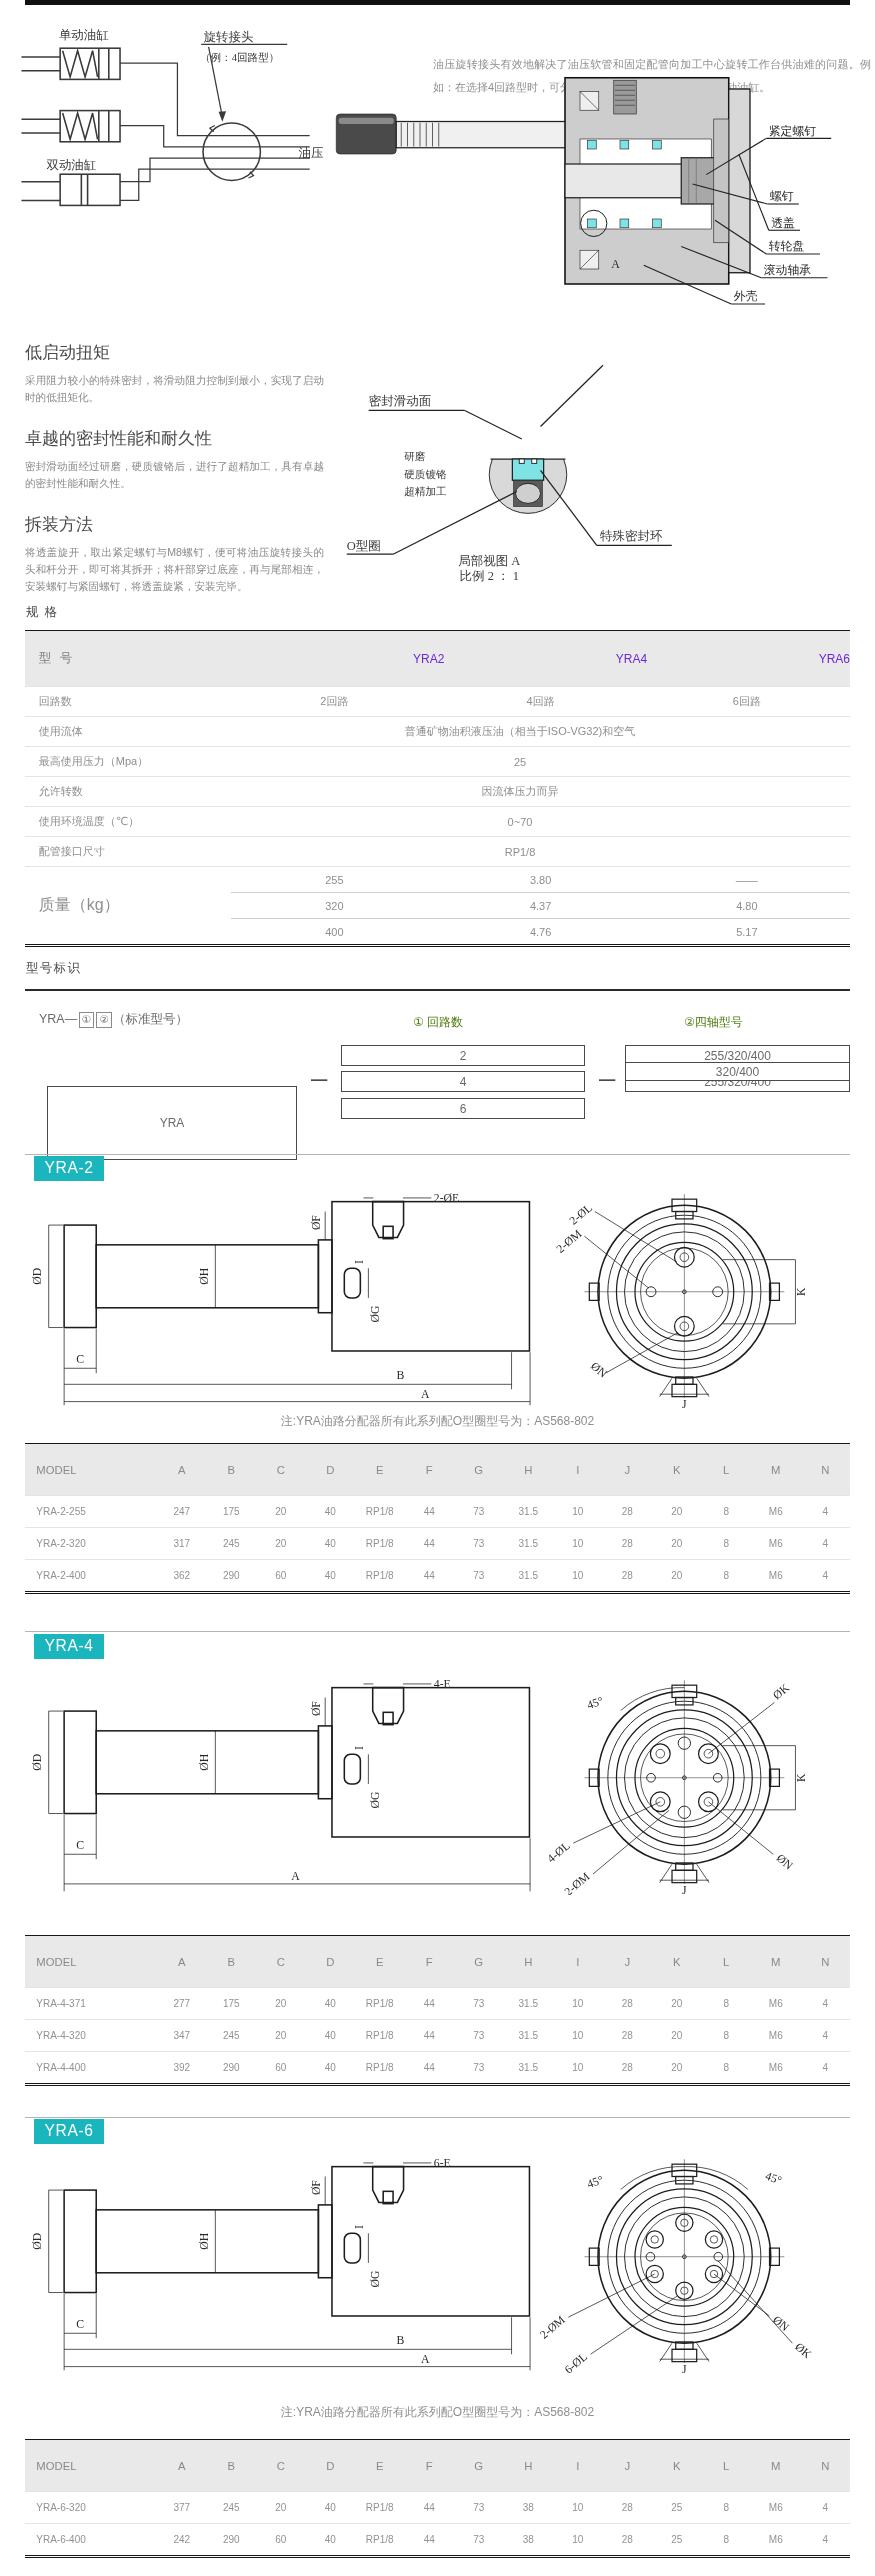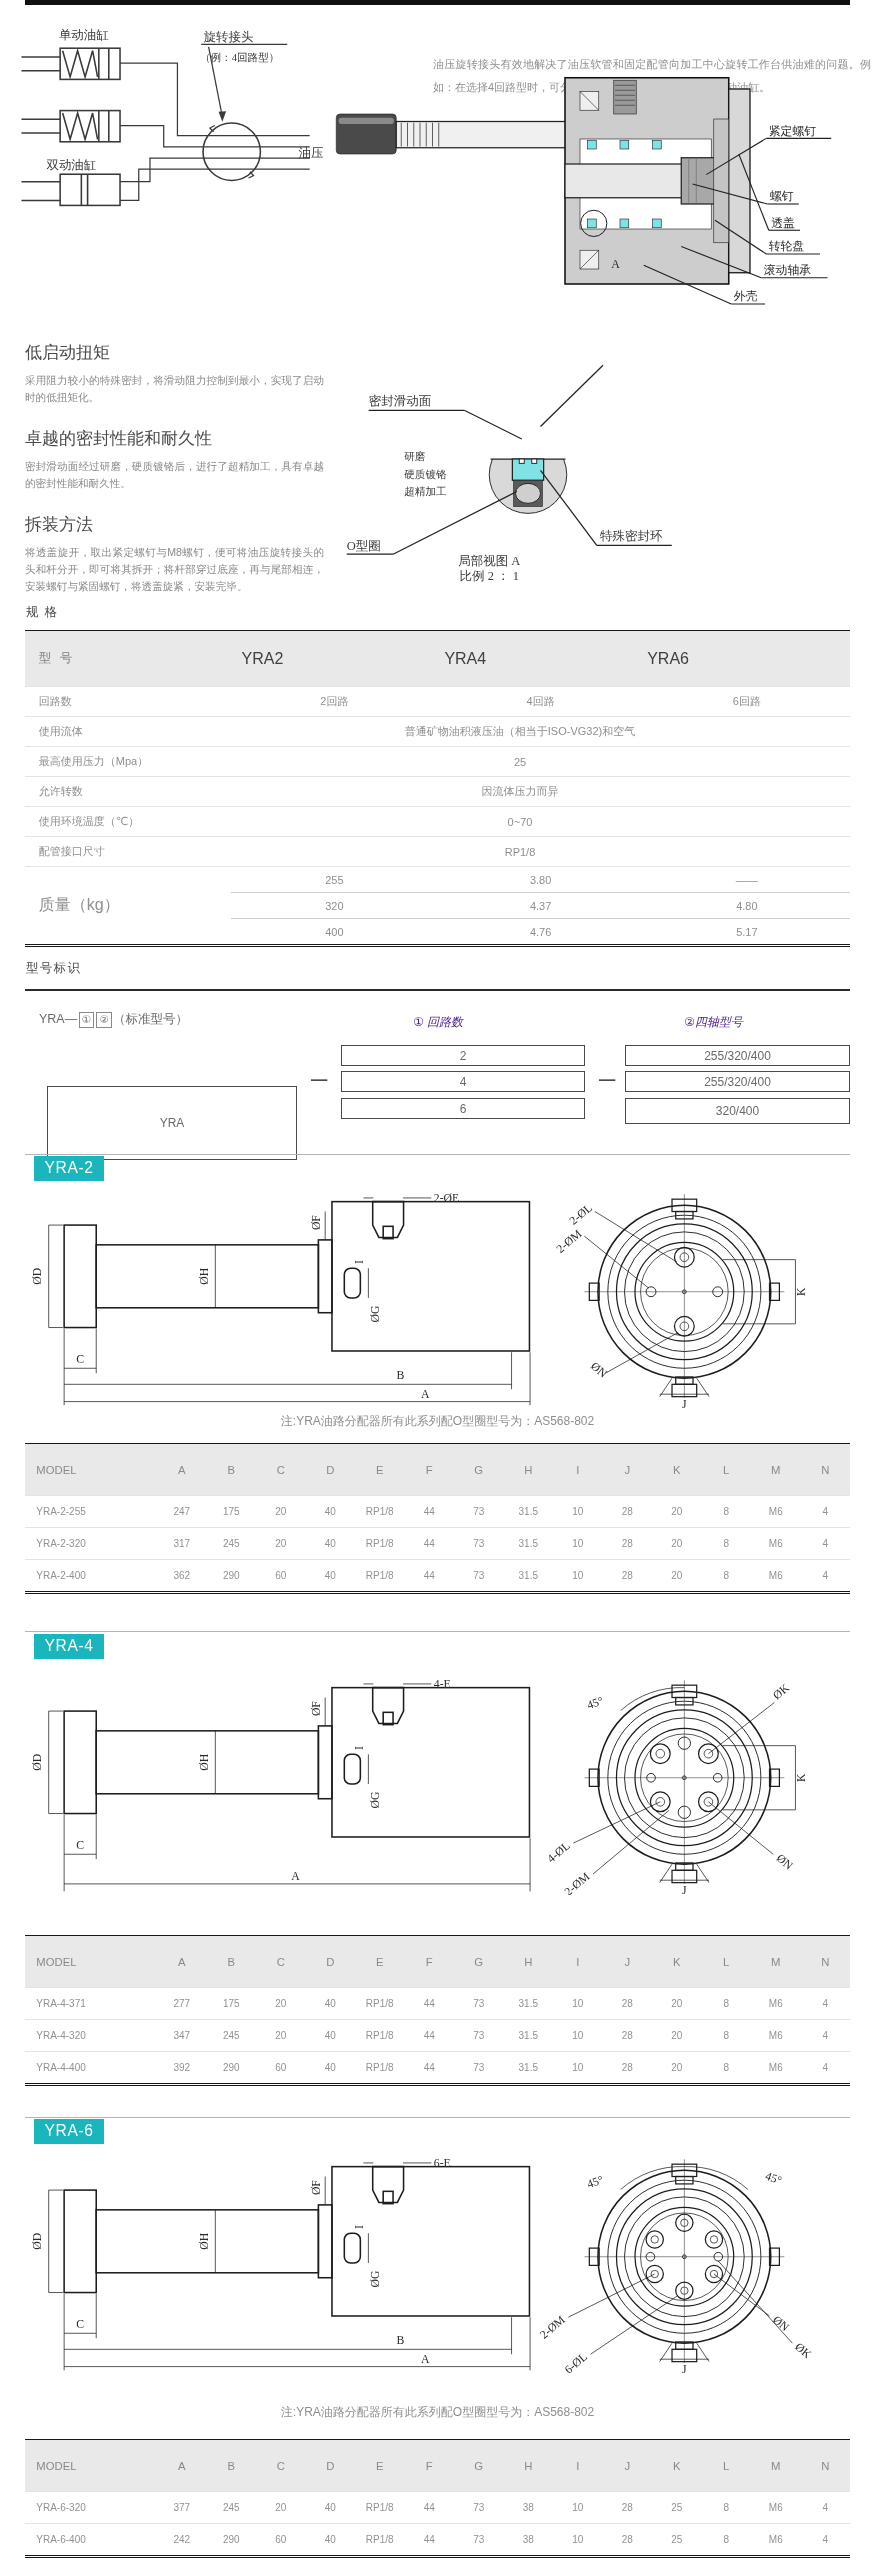--- a/index.html
+++ b/index.html
@@ -18,38 +18,38 @@
   .feat h3{margin:0 0 8.1px 0;font-size:17px;font-weight:400;color:#4a4a4a;}
   .feat p{margin:0 0 21px 0;font-size:10.6px;line-height:17px;color:#8a8a8a;text-align:justify;}
 
   
   .sec-title{font-size:12.5px;color:#4a4a4a;letter-spacing:1.3px;}
 
   
   .spec-table{left:25px;top:630px;width:825px;border-top:1.9px solid #161616;border-bottom:3.1px double #161616;}
   .sp-head{display:flex;align-items:center;height:55px;background:#e9e9e9;}
   .sp-head .lab{width:25%;padding-left:13.8px;font-size:12.5px;color:#7e7e7e;letter-spacing:2.5px;}
-  .sp-head .v{width:25%;text-align:left;font-size:16px;color:#404040;}
+  .sp-head .v{width:25%;text-align:right;font-size:12px;color:#6d28d9;}
   .sp-row{display:flex;align-items:center;height:29px;border-top:0.6px solid #e4e4e4;font-size:11px;color:#8f8f8f;}
   .sp-row:first-of-type{border-top:none;}
   .sp-row .lab{width:25%;padding-left:13.8px;box-sizing:border-box;}
   .sp-row .v{width:25%;text-align:center;}
   .sp-row .vspan{width:70%;text-align:center;}
   .sp-mass{display:flex;border-top:0.6px solid #e4e4e4;}
   .sp-mass .lab{width:25%;padding-left:13.8px;box-sizing:border-box;display:flex;align-items:center;font-size:16px;color:#8f8f8f;}
   .sp-mass .sub{width:75%;}
   .sp-mass .srow{display:flex;align-items:center;height:25px;border-top:0.6px solid #cfcfcf;font-size:11px;color:#8f8f8f;}
   .sp-mass .srow:first-child{border-top:none;}
   .sp-mass .srow .v{width:33.333%;text-align:center;}
 
   
   .mid-rule{left:25px;top:989px;width:825px;height:1.9px;background:#2a2a2a;}
   .mid-formula{left:39px;top:1011px;font-size:12.5px;color:#6a6a6a;}
   .cdig{display:inline-block;border:0.9px solid #8a8a8a;padding:0 1.9px;margin:0 1.3px;font-size:10.6px;line-height:13.8px;}
-  .mid-h{font-size:12px;color:#4c1d95;font-style:italic;}
+  .mid-h{font-size:12px;color:#4d7c0f;}
   .mid-box{border:1.9px solid #4a4a4a;display:flex;align-items:center;justify-content:center;font-size:12px;color:#6a6a6a;background:#fff;box-sizing:border-box;}
   .mid-dash{font-size:16.3px;color:#4a4a4a;font-weight:bold;}
 
   
   .series-rule{width:825px;height:1.3px;background:#b3b3b3;}
   .badge{display:inline-block;background:#1bb6bd;color:#fff;font-size:15.6px;padding:3.1px 10.6px 4.4px 10.6px;letter-spacing:0.6px;}
   .note{width:825px;text-align:center;font-size:12px;color:#8f8f8f;}
 
   
   .dim-table{width:825px;border-top:1.9px solid #161616;border-bottom:3.1px double #161616;}
@@ -288,21 +288,21 @@
   <div class="abs mid-h" style="left:413px;top:1014px;">① 回路数</div>
   <div class="abs mid-h" style="left:684px;top:1014px;">②四轴型号</div>
   <div class="abs mid-box" style="left:47px;top:1086px;width:250px;height:74px;">YRA</div>
   <div class="abs mid-dash" style="left:311px;top:1070px;">—</div>
   <div class="abs mid-box" style="left:341px;top:1045px;width:244px;height:21px;">2</div>
   <div class="abs mid-box" style="left:341px;top:1071px;width:244px;height:21px;">4</div>
   <div class="abs mid-box" style="left:341px;top:1098px;width:244px;height:21px;">6</div>
   <div class="abs mid-dash" style="left:599px;top:1070px;">—</div>
   <div class="abs mid-box" style="left:625px;top:1045px;width:225px;height:21px;">255/320/400</div>
   <div class="abs mid-box" style="left:625px;top:1071px;width:225px;height:21px;">255/320/400</div>
-  <div class="abs mid-box" style="left:625px;top:1098px;width:225px;height:26px;">320/400</div>
+  <div class="abs mid-box" style="left:625px;top:1062px;width:225px;height:19px;">320/400</div>
 
   <div class="abs series-rule" style="left:25px;top:1154px;"></div>
   <div class="abs badge" style="left:34px;top:1156px;">YRA-2</div>
 
   <svg class="abs" style="left:25px;top:1193px;" width="825" height="216" viewBox="0 0 1320 350">
     <g stroke="#1d1d1d" stroke-width="2.5" fill="none">
       <rect x="55" y="52" width="52" height="166"></rect>
       <rect x="107" y="84" width="360" height="102"></rect>
       <rect x="467" y="76" width="22" height="118"></rect>
       <rect x="489" y="14" width="320" height="242"></rect>

